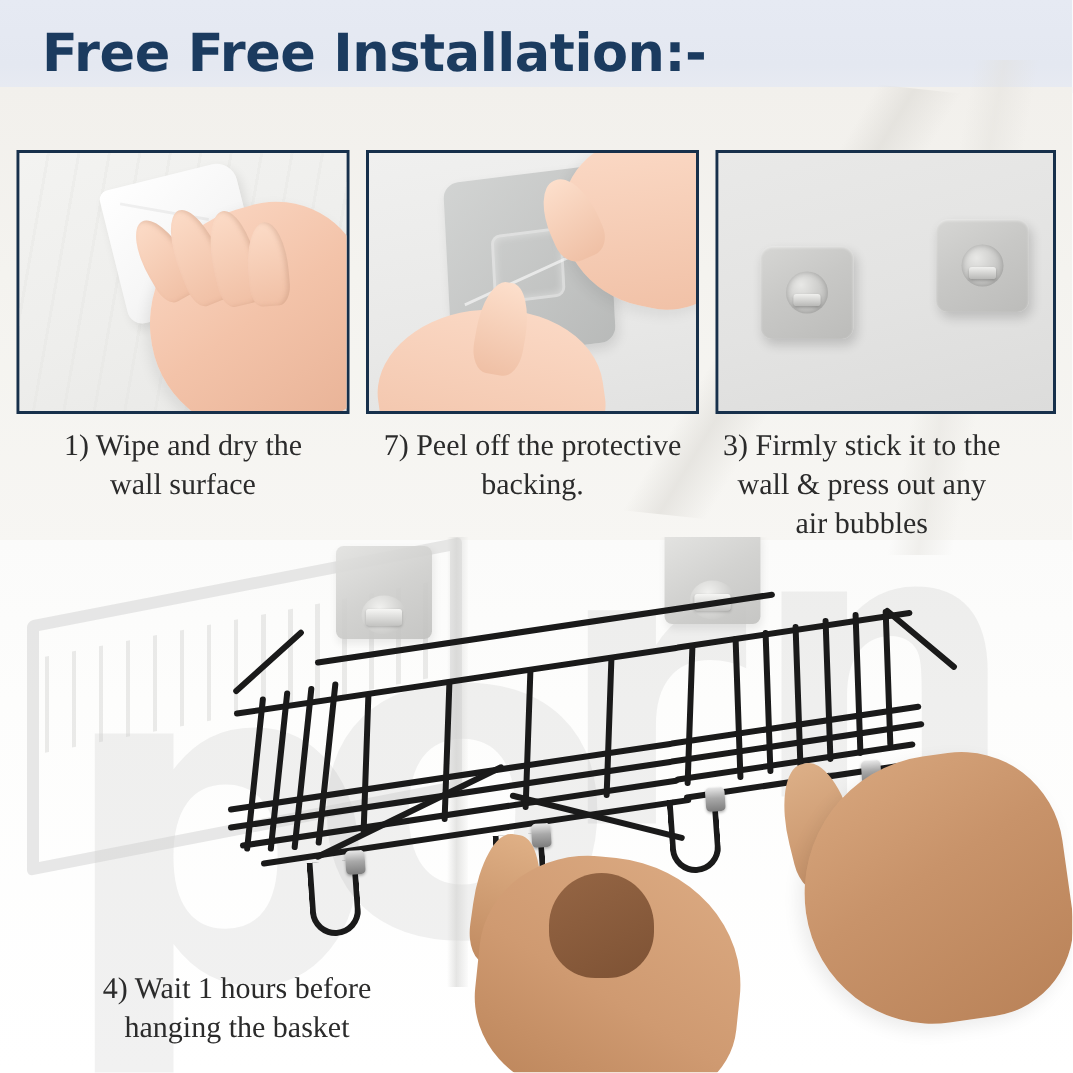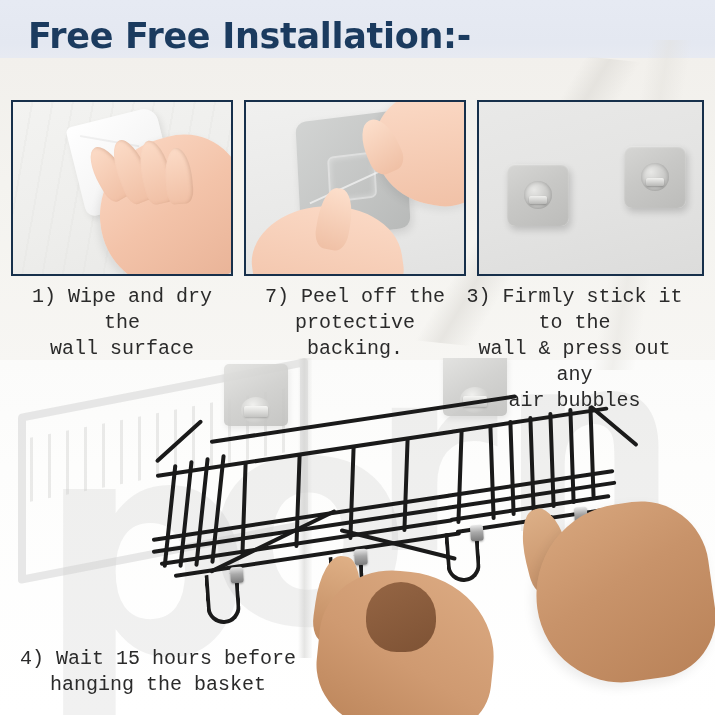--- a/index.html
+++ b/index.html
@@ -157,21 +157,21 @@
     background:linear-gradient(180deg,#f0f0ee,#b9b9b7);
     box-shadow:0 1px 2px rgba(0,0,0,.25);
   }
   #pad-left { left:28px;  top:62px; }
   #pad-right{ left:145px; top:44px; }
 
   
   .caption{
     position:absolute; text-align:center;
     font-size:20px; line-height:26px; color:#2b2b2b;
-    font-family:Liberation Mono, monospace;
+    font-family:Liberation Serif, serif;
   }
   #caption-1{ left:11px;  top:284px; width:222px; }
   #caption-2{ left:244px; top:284px; width:222px; }
   #caption-3{ left:461px; top:284px; width:227px; }
   #caption-4{ left:18px;  top:646px; width:280px; }
 
   
   #product-scene{
     position:absolute; left:0; top:358px; width:715px; height:357px; overflow:hidden;
   }
@@ -386,14 +386,14 @@
     </div>
   </div>
 
   <div id="hand-right-thumb"></div>
   <div id="hand-right"></div>
   <div id="hand-bottom-finger"></div>
   <div id="hand-bottom"></div>
   <div id="hand-bottom-knuckle"></div>
 </div>
 
-<div class="caption" id="caption-4" style="white-space:pre-line">4) Wait 15 hours before
+<div class="caption" id="caption-4" style="white-space:pre-line">4) Wait 1 hours before
 hanging the basket</div>
 
 </body></html>

